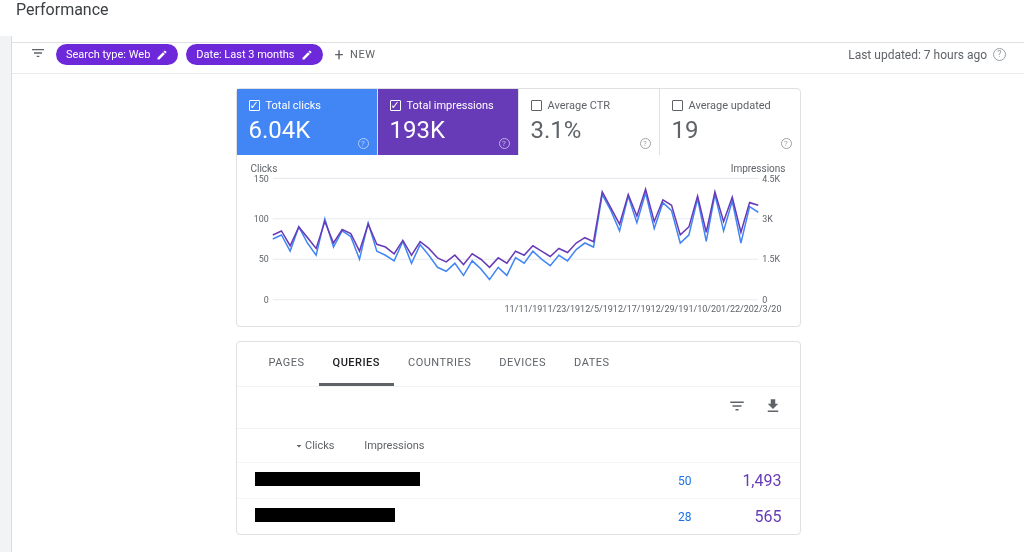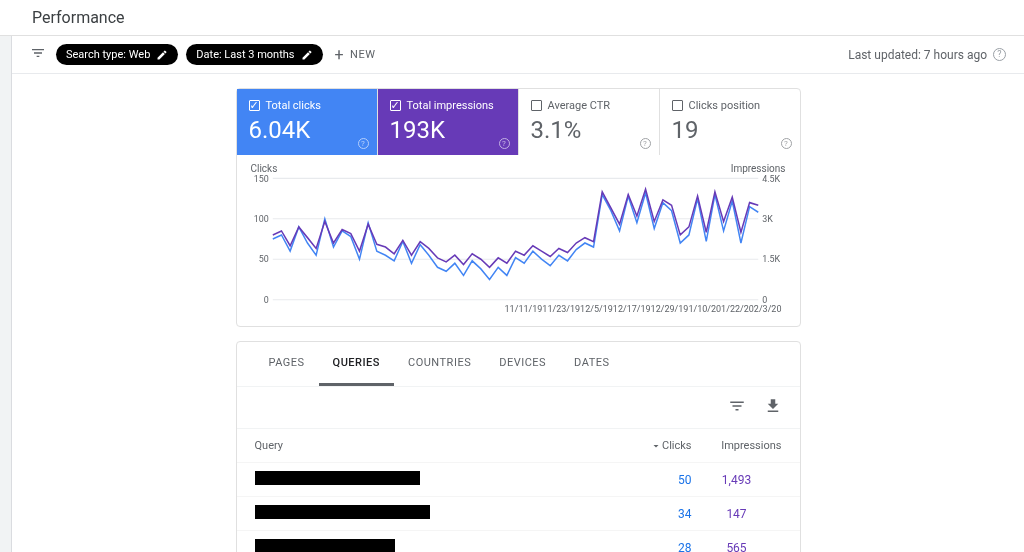--- a/index.html
+++ b/index.html
@@ -1,23 +1,23 @@
 <!DOCTYPE html>
 <html><head>
 <meta charset="utf-8">
 <style>
 * { box-sizing: border-box; margin: 0; padding: 0; }
 body { font-family: Roboto, Arial, sans-serif; background: #fff; color: #202124; font-size: 13px; }
 .page { width: 1024px; height: 552px; position: relative; overflow: hidden; }
-.header { height: 36px; border-bottom: 1px solid #e0e0e0; display: flex; align-items: center; padding: 0 32px; }
+.header { height: 43px; border-bottom: 1px solid #e0e0e0; display: flex; align-items: flex-start; padding: 0 16px; }
 .header h1 { font-size: 16px; font-weight: 400; color: #3c4043; }
 .sidebar-stub { position: absolute; left: 0; top: 36px; width: 12px; height: 516px; background: #f1f3f4; border-right: 1px solid #dadce0; }
 .filterbar { position: absolute; left: 12px; top: 36px; right: 0; height: 38px; border-bottom: 1px solid #e8eaed; display: flex; align-items: center; padding: 0 18px; }
 .filterbar .filter-icon { color: #5f6368; margin-right: 10px; }
-.chip { background: #000000; color: #fff; border-radius: 14px; padding: 4px 10px; font-size: 11px; display: inline-flex; align-items: center; margin-right: 8px; cursor: pointer; }
+.chip { background: #6d28d9; color: #fff; border-radius: 14px; padding: 4px 10px; font-size: 11px; display: inline-flex; align-items: center; margin-right: 8px; cursor: pointer; }
 .chip svg { margin-left: 6px; }
 .newbtn { display: inline-flex; align-items: center; color: #5f6368; font-size: 11px; letter-spacing: 0.5px; cursor: pointer; margin-left: 4px; }
 .newbtn span.plus { font-size: 16px; margin-right: 6px; line-height: 1; }
 .updated { margin-left: auto; color: #5f6368; font-size: 12px; display: flex; }
 .updated .help { margin-left: 6px; border: 1px solid #9aa0a6; border-radius: 50%; width: 13px; height: 13px; display: inline-flex; align-items: center; justify-content: center; font-size: 9px; color: #9aa0a6; }
 .content { position: absolute; left: 12px; top: 74px; right: 0; bottom: 0; overflow: hidden; }
 .card { width: 565px; margin: 14px auto 0; border: 1px solid #e0e0e0; border-radius: 4px; background: #fff; }
 .metrics { display: flex; }
 .metric { flex: 1; padding: 10px 12px 8px; border-right: 1px solid #e0e0e0; position: relative; cursor: pointer; min-height: 66px; }
 .metric:last-child { border-right: none; }
@@ -40,21 +40,21 @@
 .table-toolbar { display: flex; justify-content: flex-end; padding: 10px 18px; border-top: 1px solid #f1f3f4; }
 .table-toolbar span { color: #5f6368; margin-left: 18px; cursor: pointer; }
 .thead { display: flex; padding: 10px 18px; font-size: 11px; color: #5f6368; border-top: 1px solid #f1f3f4; }
 .thead .c1 { flex: 1; }
 .thead .c2 { width: 80px; text-align: right; display: flex; justify-content: flex-end; align-items: center; }
 .thead .c3 { width: 90px; text-align: right; }
 .trow { display: flex; padding: 8px 18px; align-items: center; border-top: 1px solid #f5f5f5; }
 .trow .c1 { flex: 1; }
 .trow .redact { background: #000; height: 14px; display: inline-block; }
 .trow .c2 { width: 80px; text-align: right; color: #1a73e8; font-size: 12px; }
-.trow .c3 { width: 90px; text-align: center; color: #673ab7; font-size: 12px; }
+.trow .c3 { width: 90px; text-align: right; color: #673ab7; font-size: 16px; }
 </style>
 </head>
 <body>
 <div class="page">
 
 <div class="header">
   <h1>Performance</h1>
 </div>
 
 <div class="sidebar-stub"></div>
@@ -111,21 +111,21 @@
         <div class="mlabel">
               <span class="check"></span>
               <span>Average CTR</span>
             </div>
         <div class="mvalue">3.1%</div>
         <span class="mhelp">?</span>
       </div>
       <div class="metric inactive">
         <div class="mlabel">
               <span class="check"></span>
-              <span>Clicks position</span>
+              <span>Average updated</span>
             </div>
         <div class="mvalue">19</div>
         <span class="mhelp">?</span>
       </div>
     </div>
     <div class="chart-wrap">
       <div class="axis-labels">
         <span>Clicks</span>
         <span>Impressions</span>
       </div>
@@ -168,41 +168,35 @@
         </div>
     <div class="table-toolbar">
       <span><svg width="18" height="18" viewBox="0 0 24 24" fill="#5f6368">
               <path d="M10 18h4v-2h-4v2zM3 6v2h18V6H3zm3 7h12v-2H6v2z"></path>
             </svg></span>
       <span><svg width="18" height="18" viewBox="0 0 24 24" fill="#5f6368">
               <path d="M19 9h-4V3H9v6H5l7 7 7-7zM5 18v2h14v-2H5z"></path>
             </svg></span>
     </div>
     <div class="thead">
-      <div class="c1">Query</div>
       <div class="c2">
         <svg width="12" height="12" viewBox="0 0 24 24" fill="#5f6368">
               <path d="M7 10l5 5 5-5z"></path>
             </svg>
         <span>Clicks</span>
       </div>
       <div class="c3">Impressions</div>
     </div>
     <div id="tbody">
           <div class="trow">
             <div class="c1"><span class="redact" style="width:165px"></span></div>
             <div class="c2">50</div>
             <div class="c3">1,493</div>
           </div>
           <div class="trow">
-            <div class="c1"><span class="redact" style="width:175px"></span></div>
-            <div class="c2">34</div>
-            <div class="c3">147</div>
-          </div>
-          <div class="trow">
             <div class="c1"><span class="redact" style="width:140px"></span></div>
             <div class="c2">28</div>
             <div class="c3">565</div>
           </div>
         </div>
   </div>
 
 </div>
 </div>
 

